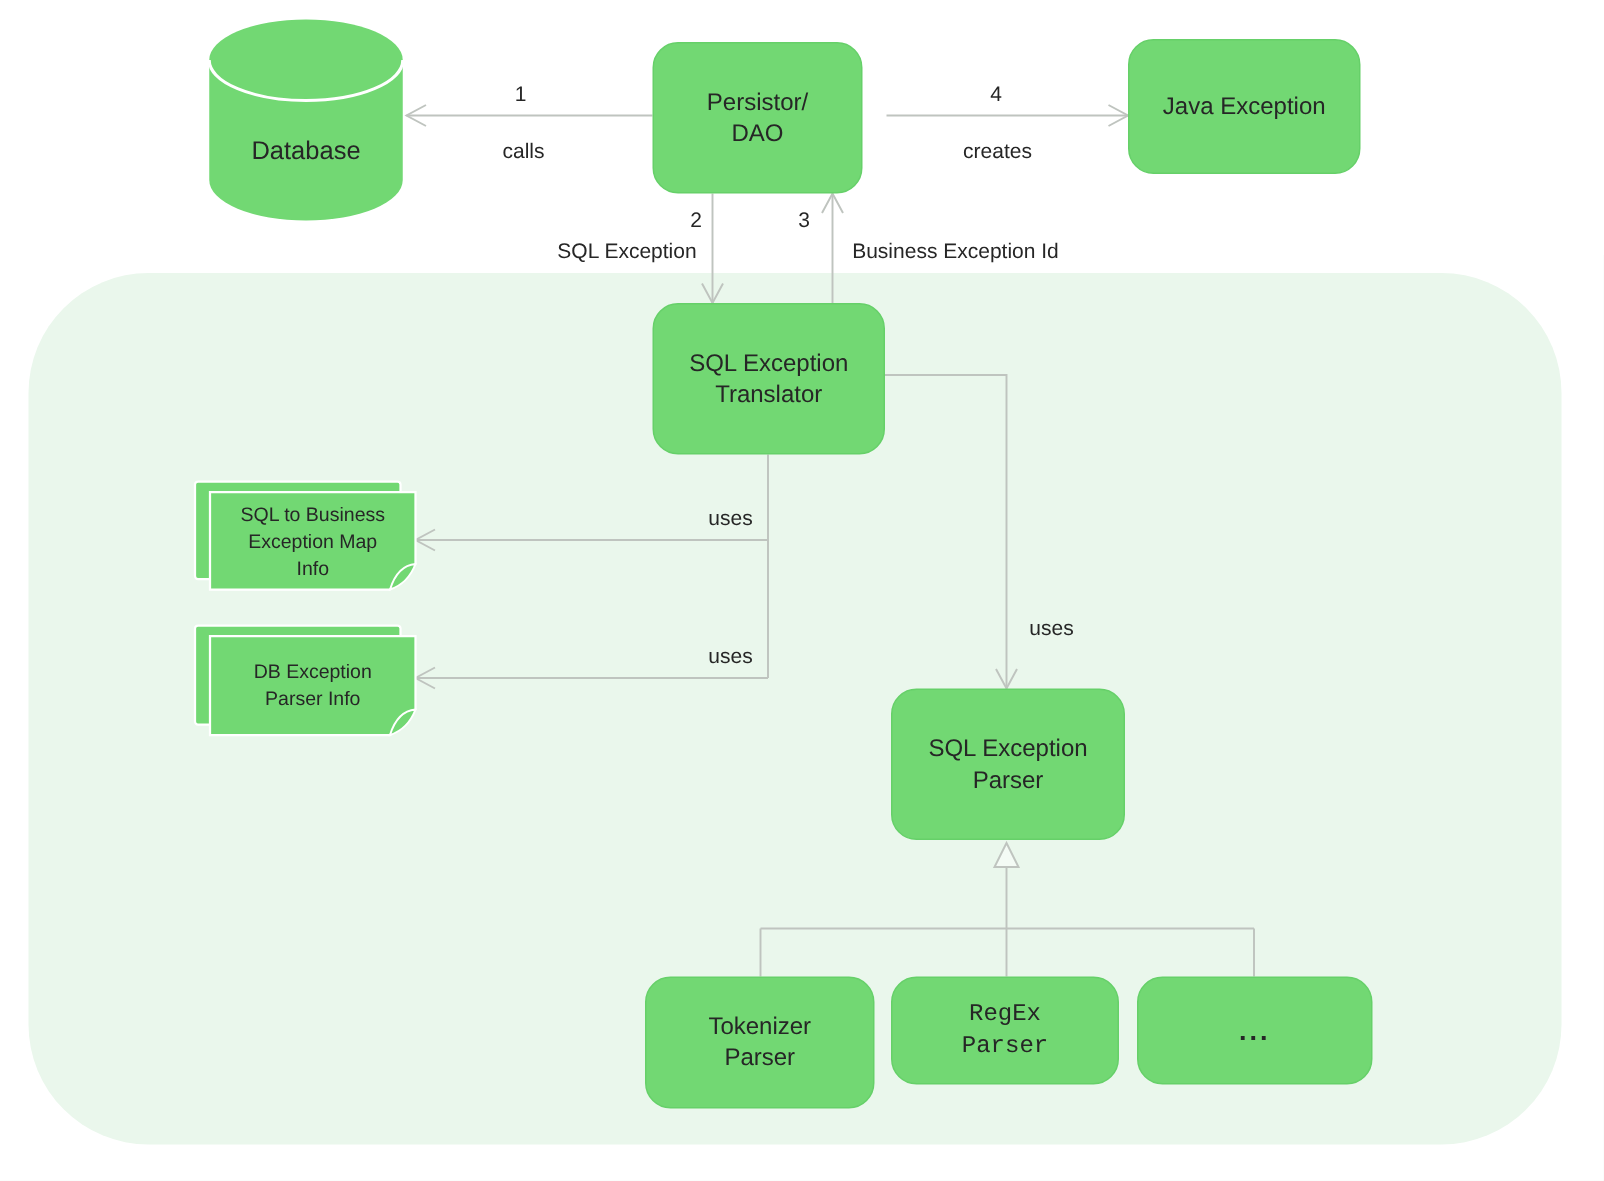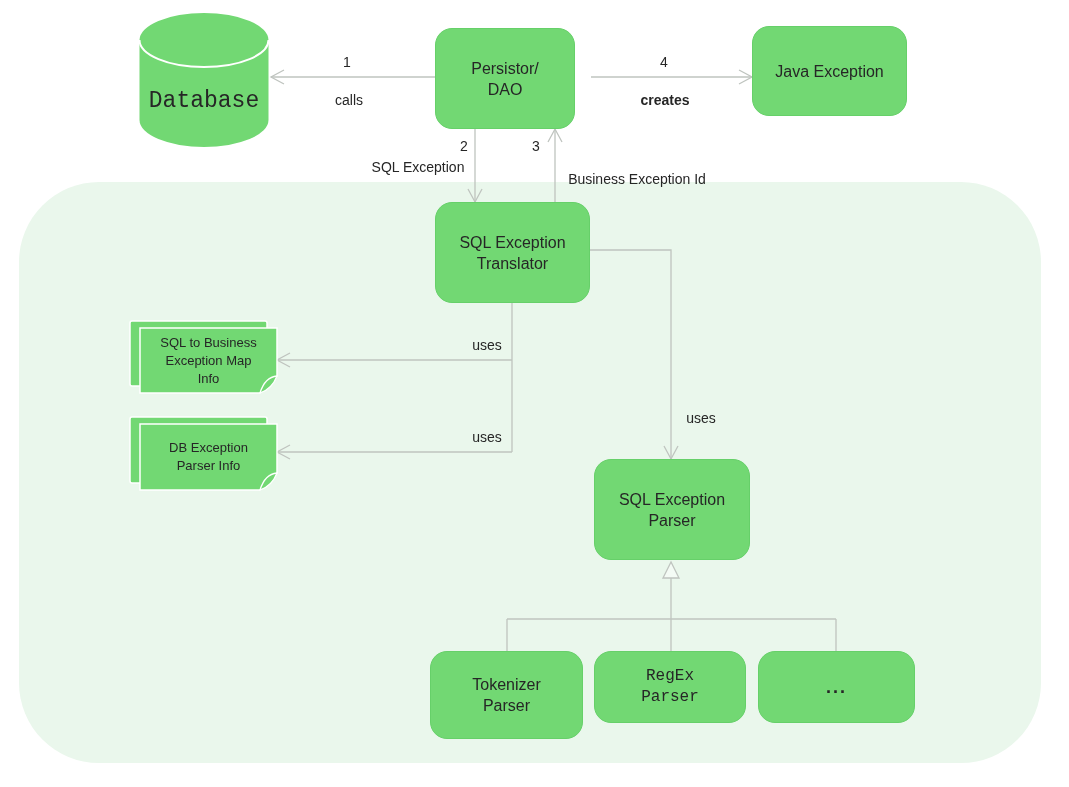--- a/index.html
+++ b/index.html
@@ -57,21 +57,21 @@
   }
   .shape-label{
     position:absolute;
     display:flex;
     align-items:center;
     justify-content:center;
     text-align:center;
     white-space:pre-line;
     color:var(--text);
   }
-  .db-label{font-size:23px;font-family:Liberation Mono, monospace;}
+  .db-label{font-size:17px;}
   .card-label{font-size:13px; line-height:18px;}
   .more-label{font-size:18px; letter-spacing:2px; font-weight:bold;}
   .edge-label{
     position:absolute;
     transform:translate(-50%,-50%);
     font-size:14px;
     white-space:nowrap;
     color:var(--text);
   }
 </style>
@@ -171,27 +171,27 @@
 Exception Map
 Info</div>
 
   <div class="shape-label card-label" style="left:140px;top:424px;width:137px;height:66px;">DB Exception
 Parser Info</div>
 
   <div class="edge-label" style="left:347px;top:62px;">1</div>
   <div class="edge-label" style="left:349px;top:100px;">calls</div>
 
   <div class="edge-label" style="left:664px;top:62px;">4</div>
-  <div class="edge-label" style="left:665px;top:100px;font-weight:bold;">creates</div>
+  <div class="edge-label" style="left:665px;top:100px;">creates</div>
 
   <div class="edge-label" style="left:464px;top:146px;">2</div>
   <div class="edge-label" style="left:418px;top:167px;">SQL Exception</div>
 
   <div class="edge-label" style="left:536px;top:146px;">3</div>
-  <div class="edge-label" style="left:637px;top:179px;text-align:right;">Business Exception Id</div>
+  <div class="edge-label" style="left:637px;top:167px;text-align:right;">Business Exception Id</div>
 
   <div class="edge-label" style="left:487px;top:345px;">uses</div>
 
   <div class="edge-label" style="left:487px;top:437px;">uses</div>
 
   <div class="edge-label" style="left:701px;top:418px;">uses</div>
 
 </div>
 
 </body></html>

